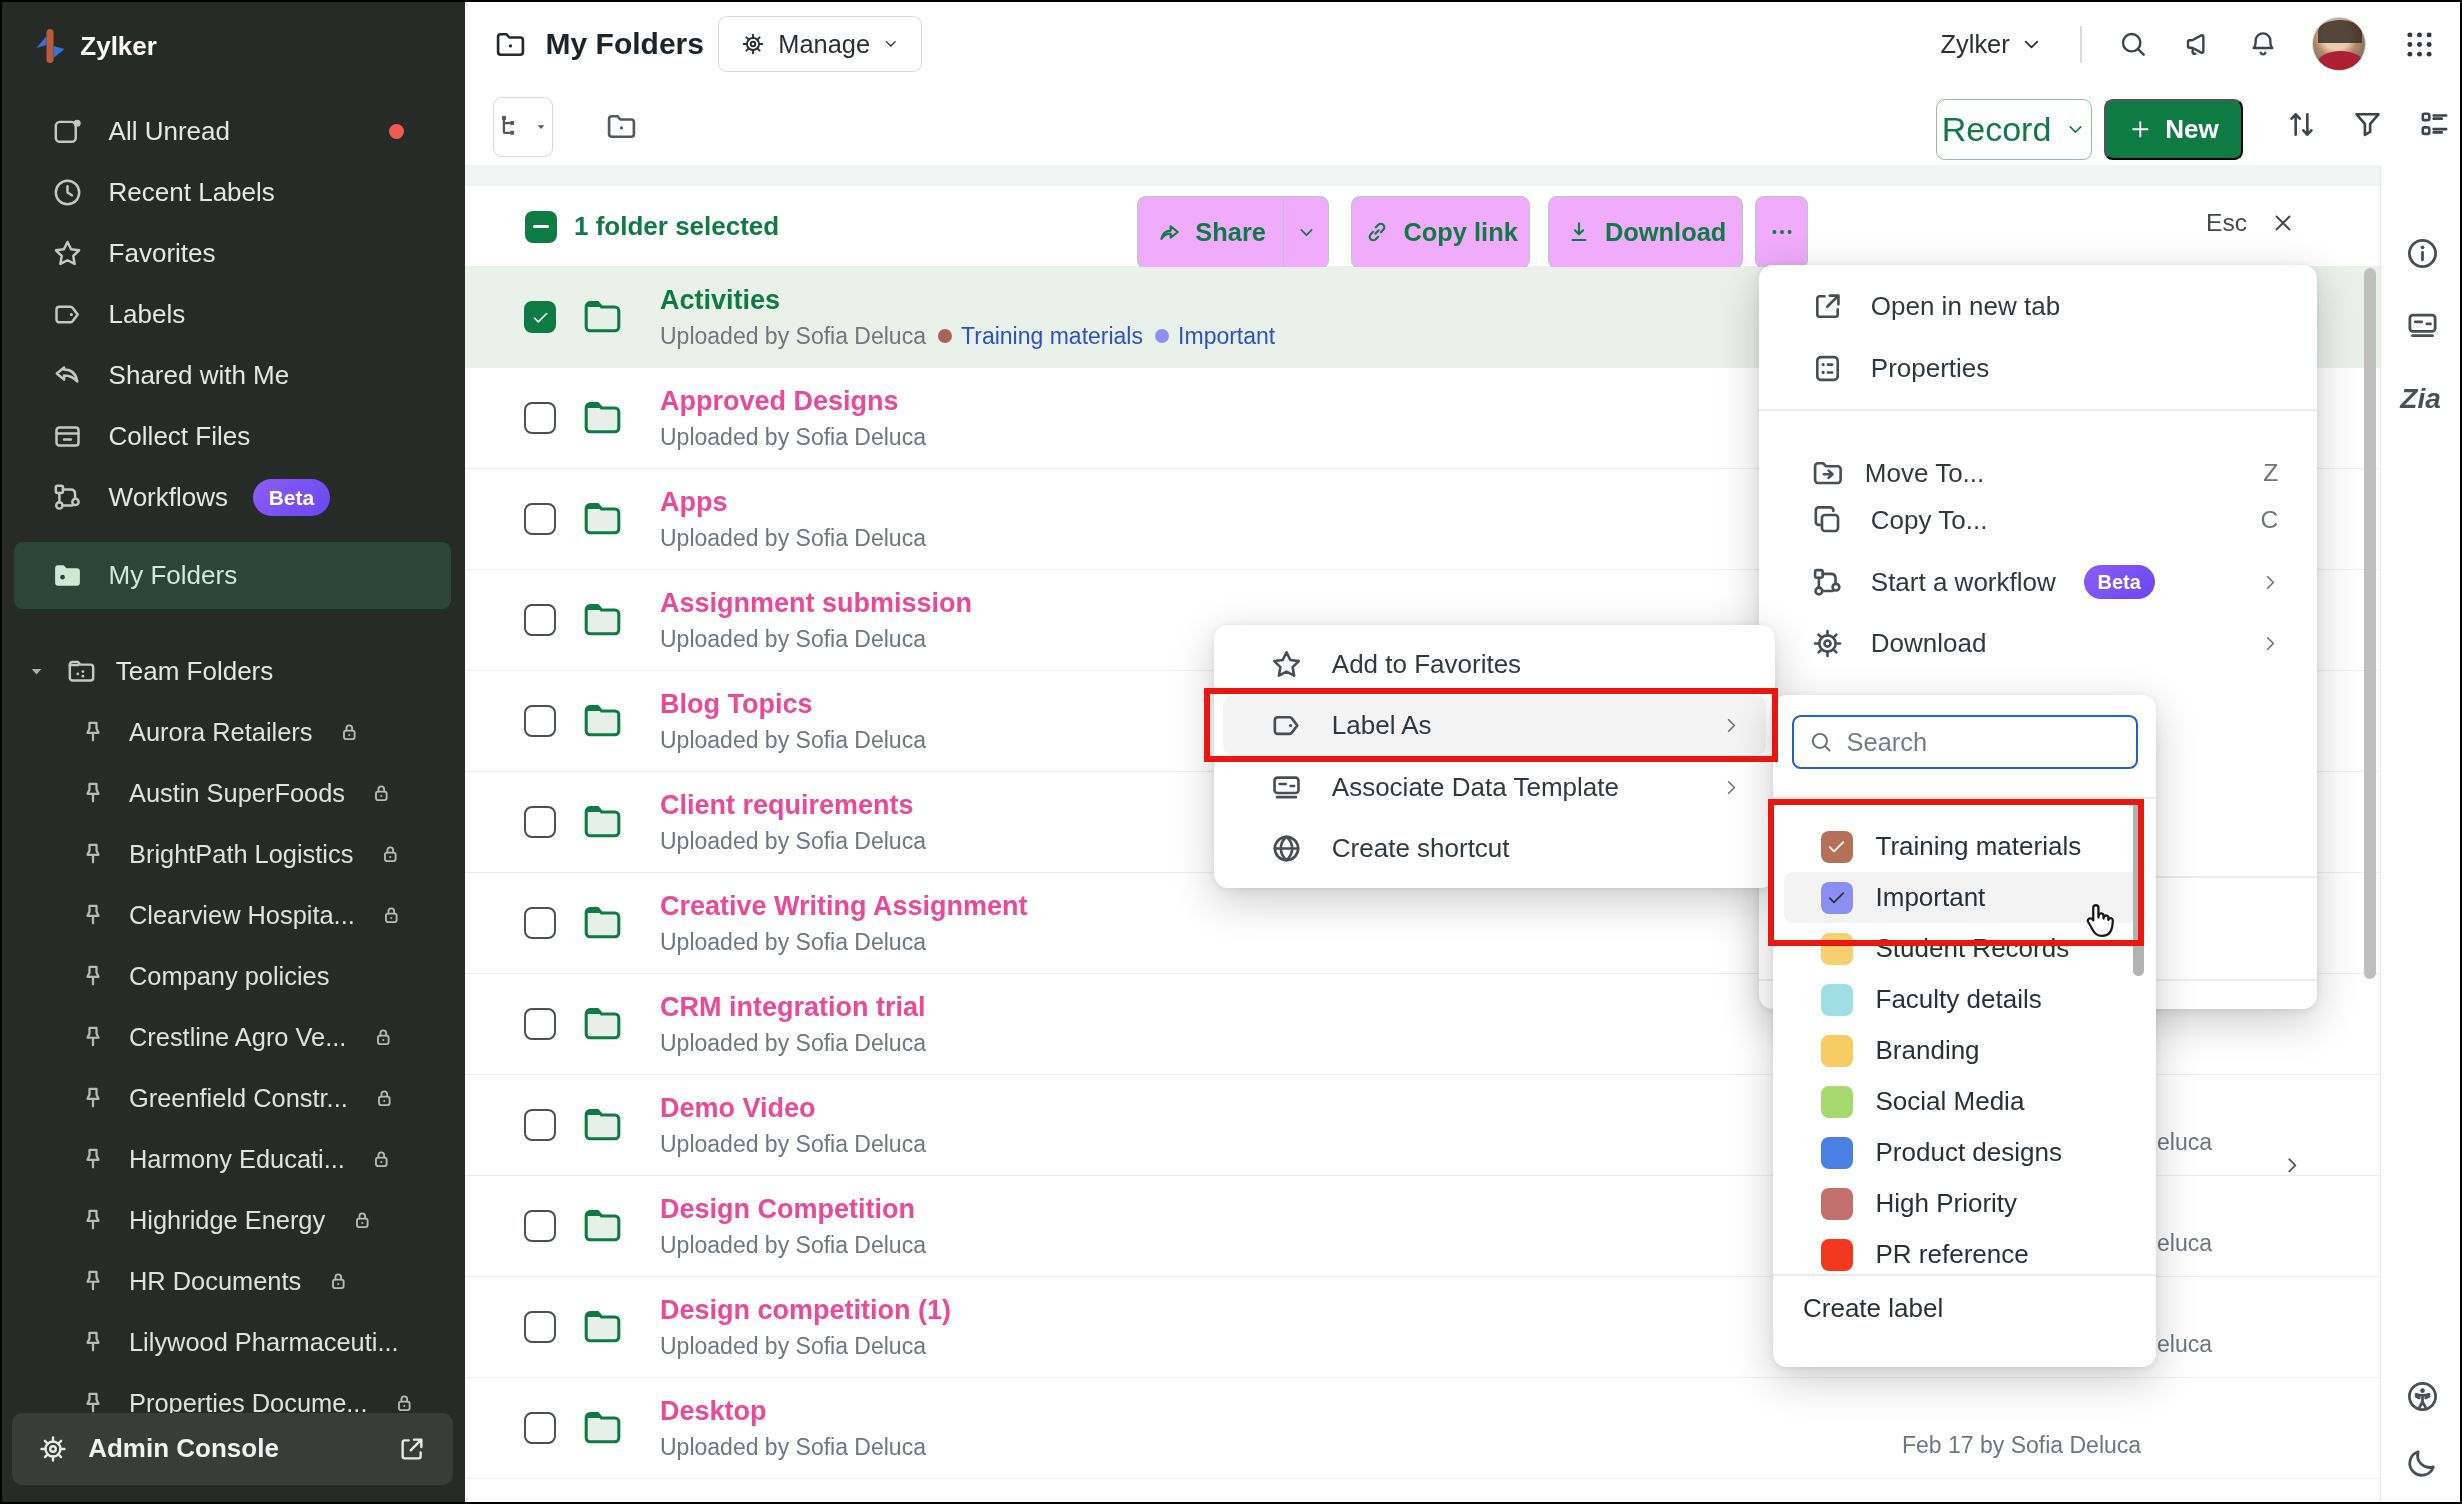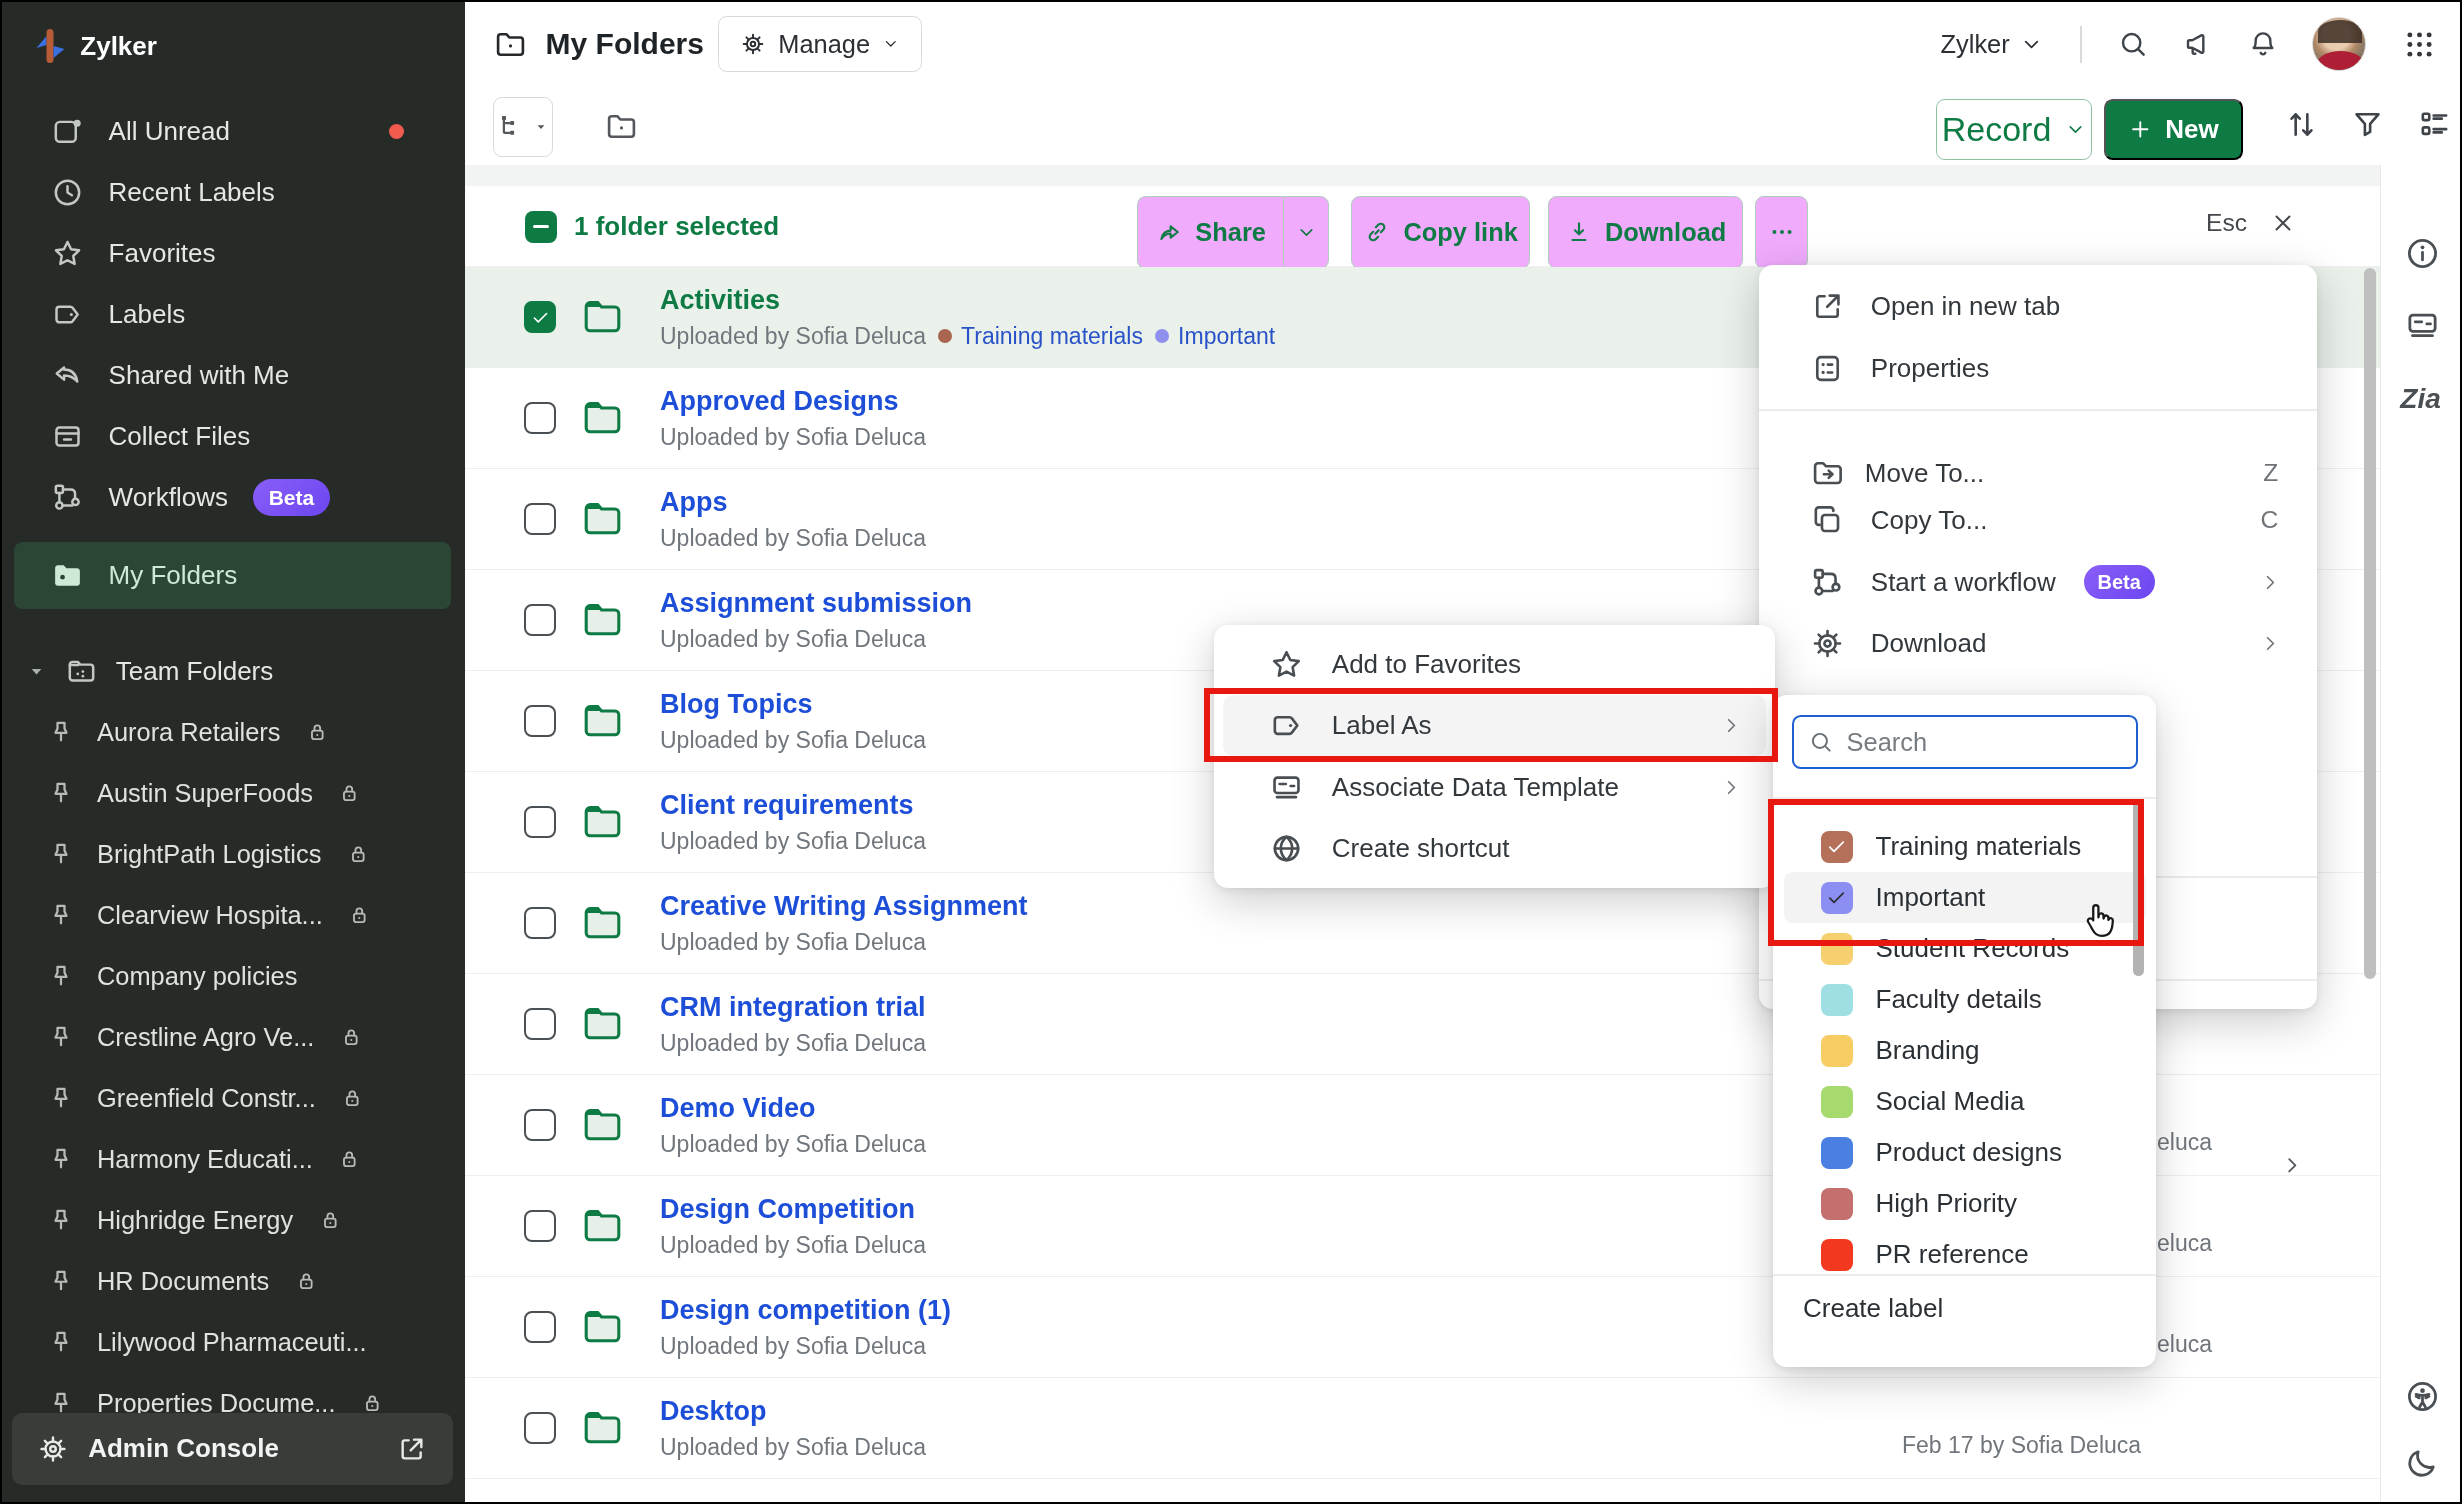--- a/index.html
+++ b/index.html
@@ -15,21 +15,21 @@
   .nav { margin-top:35px; }
   .nav-item { position:relative; display:flex; align-items:center; gap:24.6px; height:61px; padding-left:51px; font-size:26px; color:#e4e7e4; cursor:pointer; }
   .nav-item .ico { width:33px; height:33px; color:#c3c8c3; flex:0 0 auto; display:flex; }
   .nav-dot { position:absolute; right:61px; width:15px; height:15px; border-radius:50%; background:#f15b4f; }
   .badge-beta { background:linear-gradient(135deg,#8a5ef8,#6b46f0); color:#fff; font-size:21px; padding:6.1px 16px; border-radius:19.3px; font-weight:600; }
   .myfolders { display:flex; align-items:center; gap:24.6px; height:67px; margin:14px 14px 0 14px; padding-left:37px; border-radius:8.8px; background:#2c4636; color:#cfe9d7; font-size:26px; cursor:pointer; }
   .myfolders .ico { width:33px; height:33px; color:#cfe9d7; display:flex; }
   .team-head { display:flex; align-items:center; gap:17.6px; height:61px; margin-top:32px; padding-left:24.6px; font-size:26px; cursor:pointer; }
   .team-head .caret { width:23px; height:23px; color:#aab0aa; display:flex; }
   .team-head .ico { width:33px; height:33px; color:#c3c8c3; display:flex; }
-  .team-item { display:flex; align-items:center; gap:21px; height:61px; padding-left:46px; font-size:25.4px; color:#dfe2df; cursor:pointer; }
+  .team-item { display:flex; align-items:center; gap:21px; height:61px; padding-left:78px; font-size:25.4px; color:#dfe2df; cursor:pointer; }
   .team-item .pin { width:30px; height:30px; color:#b6bbb6; flex:0 0 auto; display:flex; }
   .team-item .lock { width:24.6px; height:24.6px; color:#b6bbb6; margin-left:3.5px; display:flex; }
   .team-item .tlabel { white-space:nowrap; }
   .admin-bar { position:absolute; left:12.3px; right:12.3px; bottom:19.3px; height:72px; background:#383d39; border-radius:10.5px; display:flex; align-items:center; gap:19.3px; padding:0 24.6px; cursor:pointer; z-index:6; }
   .admin-bar .ico { width:32px; height:32px; color:#e8eae8; display:flex; }
   .admin-bar .alabel { font-size:26px; font-weight:700; color:#f2f3f2; flex:1; }
 
   
   .topbar { position:absolute; left:465px; top:0; width:1997px; height:88px; background:#fff; z-index:4; }
   .tb-title-wrap { position:absolute; left:28px; top:0; height:88px; display:flex; align-items:center; gap:17.6px; }
@@ -87,21 +87,21 @@
   .esc-wrap .ico { width:26px; height:26px; display:flex; }
 
   .rows { position:absolute; left:0; top:81px; width:100%; }
   .frow { position:relative; height:101px; border-bottom:1.8px solid #eeeeee; display:flex; align-items:center; padding-left:59px; background:#fff; }
   .frow.selected { background:#e9f1ea; }
   .row-check { width:32px; height:32px; border:2.6px solid #4b5054; border-radius:8px; flex:0 0 auto; cursor:pointer; background:transparent; }
   .row-check.checked { background:#0e7a44; border-color:#0e7a44; display:flex; align-items:center; justify-content:center; }
   .row-check.checked svg { width:21px; height:21px; color:#fff; }
   .row-folder { width:51px; height:46px; margin-left:21px; flex:0 0 auto; display:flex; }
   .row-text { margin-left:32px; }
-  .row-title { font-size:27px; font-weight:600; color:#1d4ed8; line-height:33px; }
+  .row-title { font-size:27px; font-weight:600; color:#ec4899; line-height:33px; }
   .frow.selected .row-title { color:#0e7a44; }
   .row-subline { display:flex; align-items:center; gap:12.3px; margin-top:5.3px; }
   .row-sub { font-size:23px; color:#70767c; }
   .rlabel { display:flex; align-items:center; gap:8.8px; }
   .rlabel .dot { width:14px; height:14px; border-radius:50%; }
   .rlabel .ltext { font-size:23px; color:#2a52c8; }
   .row-date { position:absolute; top:54px; font-size:23px; color:#70767c; white-space:nowrap; }
 
   
   .popup { position:absolute; background:#fff; border-radius:14px; box-shadow:0 12.3px 44px rgba(0,0,0,.20), 0 1.8px 7px rgba(0,0,0,.08); }

